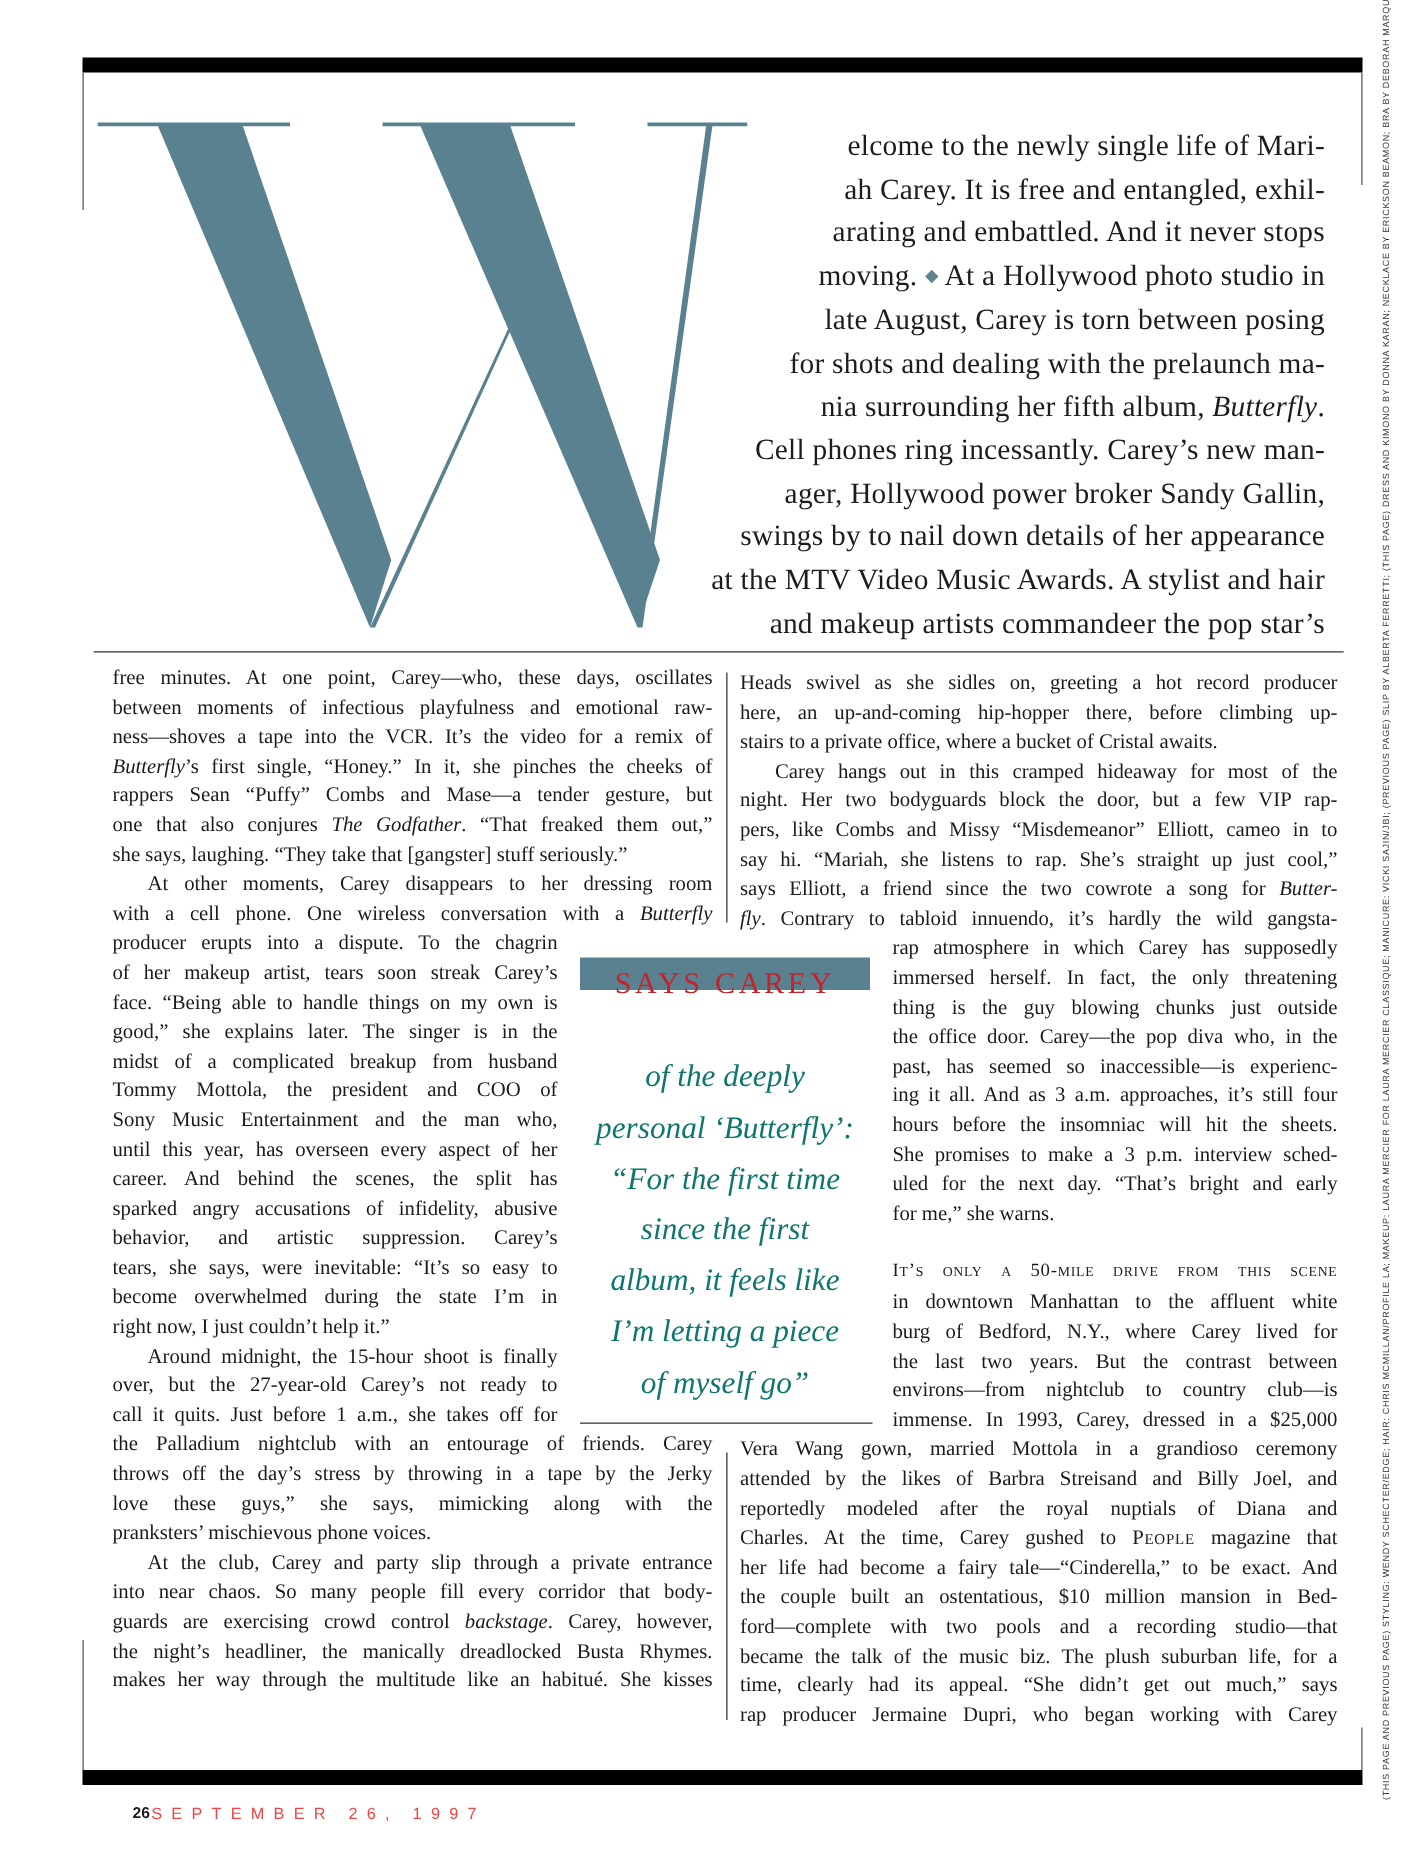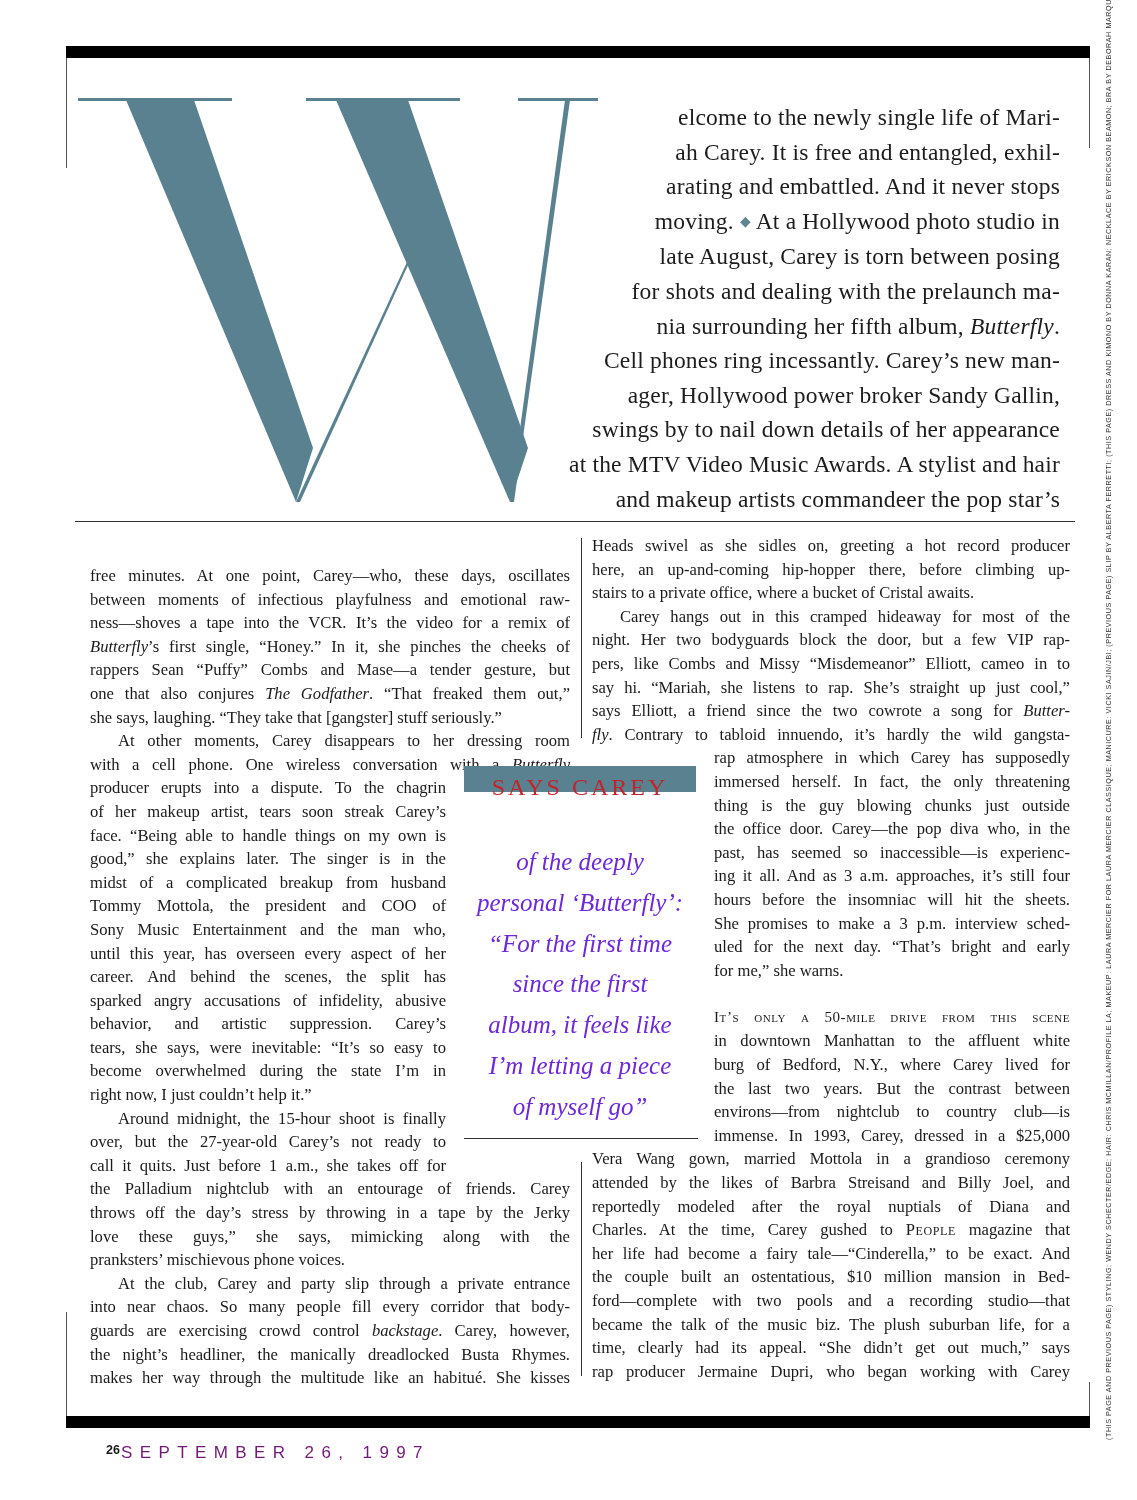--- a/index.html
+++ b/index.html
@@ -24,40 +24,40 @@
   .diamond { color: #5f8591; font-size: 14px; vertical-align: 3px; }
 
   .section-rule { position: absolute; left: 75px; top: 521px; width: 1000px; height: 1px; background: #333; }
 
   
   .col { position: absolute; font-size: 16.6px; line-height: 23.6px; color: #1a1a1a; }
   .col .ln { display: block; white-space: nowrap; text-align: justify; text-align-last: justify; }
   .col .ln.last { text-align-last: left; }
   .col .ln.indent { text-indent: 28px; }
   .col i { font-style: italic; }
-  .col-left { left: 90px; top: 564px; width: 480px; }
+  .col-left { left: 90px; top: 530px; width: 480px; }
   .col-right { left: 592px; top: 534px; width: 478px; }
   .col-divider { position: absolute; left: 581px; width: 1px; background: #333; }
 
   .sc { font-variant: small-caps; letter-spacing: 0.6px; }
 
   
   .pq-bar { position: absolute; left: 464px; top: 766px; width: 232px; height: 26px; background: #5a8190; }
   .pq-head { position: absolute; left: 440px; top: 774px; width: 280px; text-align: center;
              color: #c3242b; font-size: 24px; letter-spacing: 3px; }
   .pq-body { position: absolute; left: 440px; top: 842px; width: 280px; text-align: center;
-             font-style: italic; font-size: 25px; line-height: 40.8px; color: #6d28d9; }
+             font-style: italic; font-size: 25px; line-height: 40.8px; color: #0f766e; }
   .pq-body .q { display: block; }
   .pq-rule { position: absolute; left: 464px; top: 1138px; width: 234px; height: 1px; background: #333; }
 
   
   .folio { position: absolute; left: 66px; top: 1443px; font-family: "Liberation Sans", "DejaVu Sans", sans-serif;
            font-weight: bold; font-size: 12.5px; margin-left: 40px; }
   .dateline { position: absolute; left: 121px; top: 1443px; font-family: "Liberation Sans", "DejaVu Sans", sans-serif;
-              font-size: 17px; letter-spacing: 7.4px; color: #701a75; }
+              font-size: 13px; letter-spacing: 7.4px; color: #ef4444; }
 
   
   .credits { position: absolute; left: 1104px; top: 1440px; transform-origin: 0 0; transform: rotate(-90deg);
              white-space: nowrap; font-family: "Liberation Sans", "DejaVu Sans", sans-serif;
              font-size: 7.2px; letter-spacing: 0.55px; color: #333; width: 1420px; }
 </style>
 </head>
 <body>
 
 <div class="top-bar"></div>

